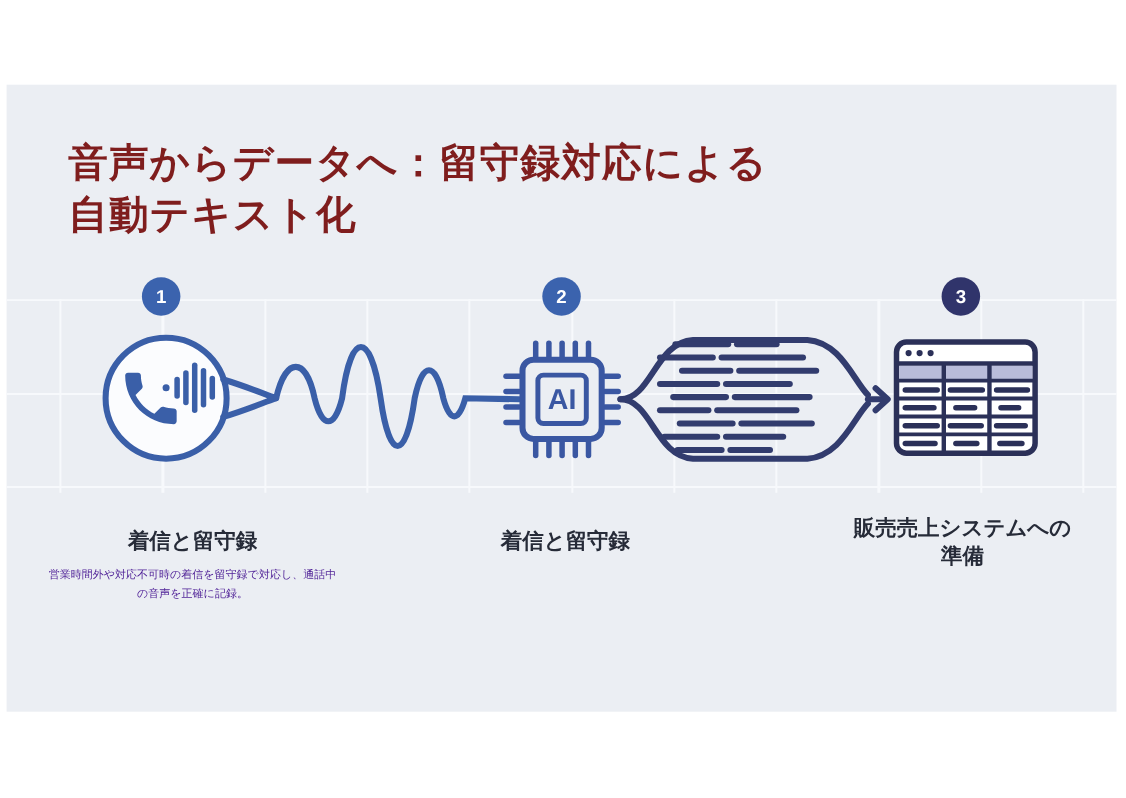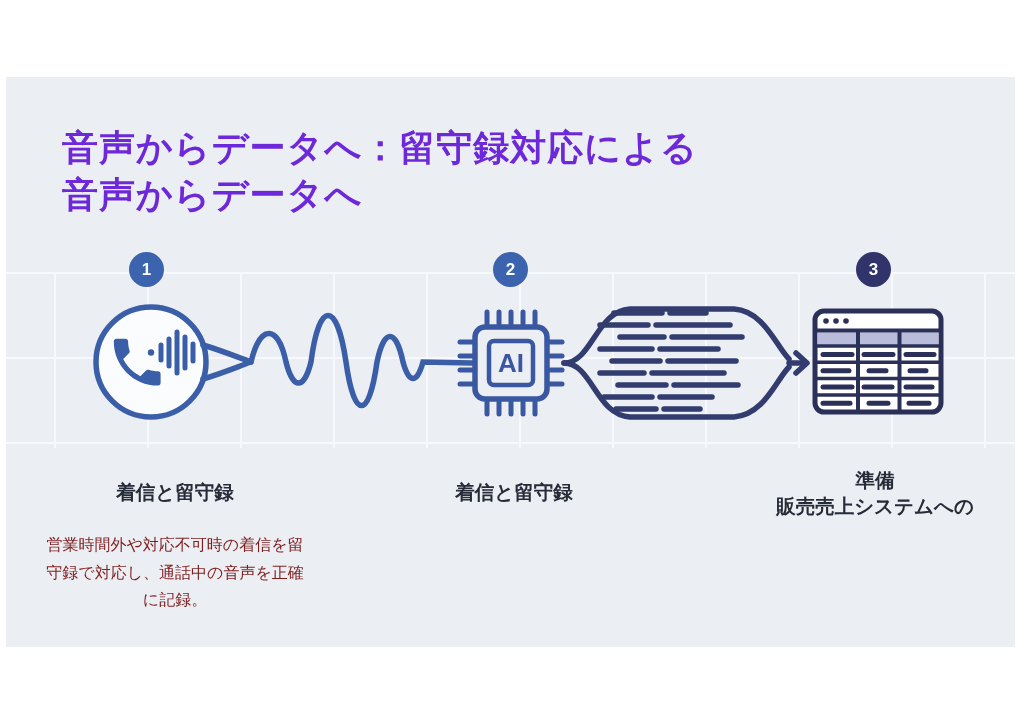--- a/index.html
+++ b/index.html
@@ -6,48 +6,48 @@
   body{width:1024px;height:725px;position:relative;overflow:hidden;
        font-family:"Liberation Sans","DejaVu Sans",sans-serif;}
   .panel{position:absolute;left:6px;top:77px;width:1009px;height:570px;
          background:#ebeef3;}
   .grid-band{position:absolute;left:6px;top:272px;width:1009px;height:176px;
     background-image:
       repeating-linear-gradient(to right,#f7f9fc 0 2px,transparent 2px 93px),
       repeating-linear-gradient(to bottom,#f7f9fc 0 2px,transparent 2px 85px);
     background-position:48px 0,0 0;}
   .title{position:absolute;left:62px;top:124px;
-         font-size:36px;line-height:47px;font-weight:800;color:#6d28d9;
+         font-size:36px;line-height:47px;font-weight:800;color:#7f1d1d;
          letter-spacing:1px;}
   .badge{position:absolute;width:35px;height:35px;border-radius:50%;
          display:flex;align-items:center;justify-content:center;
          color:#ffffff;font-size:17px;font-weight:700;z-index:3;}
   .badge.blue{background:#3b63ae;}
   .badge.navy{background:#30346b;}
   #badge-1{left:129px;top:252px;}
   #badge-2{left:493px;top:252px;}
   #badge-3{left:856px;top:252px;}
   .diagram{position:absolute;left:0;top:240px;width:1024px;height:230px;z-index:2;}
   .col{position:absolute;text-align:center;z-index:2;}
   #col-1{left:42px;top:479px;width:266px;}
   #col-2{left:386px;top:479px;width:256px;}
   #col-3{left:742px;top:467px;width:266px;}
   .step-heading{font-size:19.5px;font-weight:700;color:#262b38;line-height:1.35;}
-  .step-body{margin-top:26px;font-size:16px;line-height:1.72;font-weight:500;
-             color:#7f1d1d;}
+  .step-body{margin-top:9px;font-size:10px;line-height:1.72;font-weight:500;
+             color:#4c1d95;}
 </style>
 </head>
 <body>
 
 <div class="panel"></div>
 <div class="grid-band"></div>
 
 <div class="title">
   <div>音声からデータへ：留守録対応による</div>
-  <div>音声からデータへ</div>
+  <div>自動テキスト化</div>
 </div>
 
 <div class="badge blue" id="badge-1">
   <span>1</span>
 </div>
 <div class="badge blue" id="badge-2">
   <span>2</span>
 </div>
 <div class="badge navy" id="badge-3">
   <span>3</span>
@@ -168,16 +168,16 @@
   <div class="step-heading">着信と留守録</div>
   <div class="step-body">営業時間外や対応不可時の着信を留守録で対応し、通話中の音声を正確に記録。</div>
 </div>
 
 <div class="col" id="col-2">
   <div class="step-heading">着信と留守録</div>
 </div>
 
 <div class="col" id="col-3">
   <div class="step-heading">
+    <div>販売売上システムへの</div>
     <div>準備</div>
-    <div>販売売上システムへの</div>
   </div>
 </div>
 
 </body></html>

